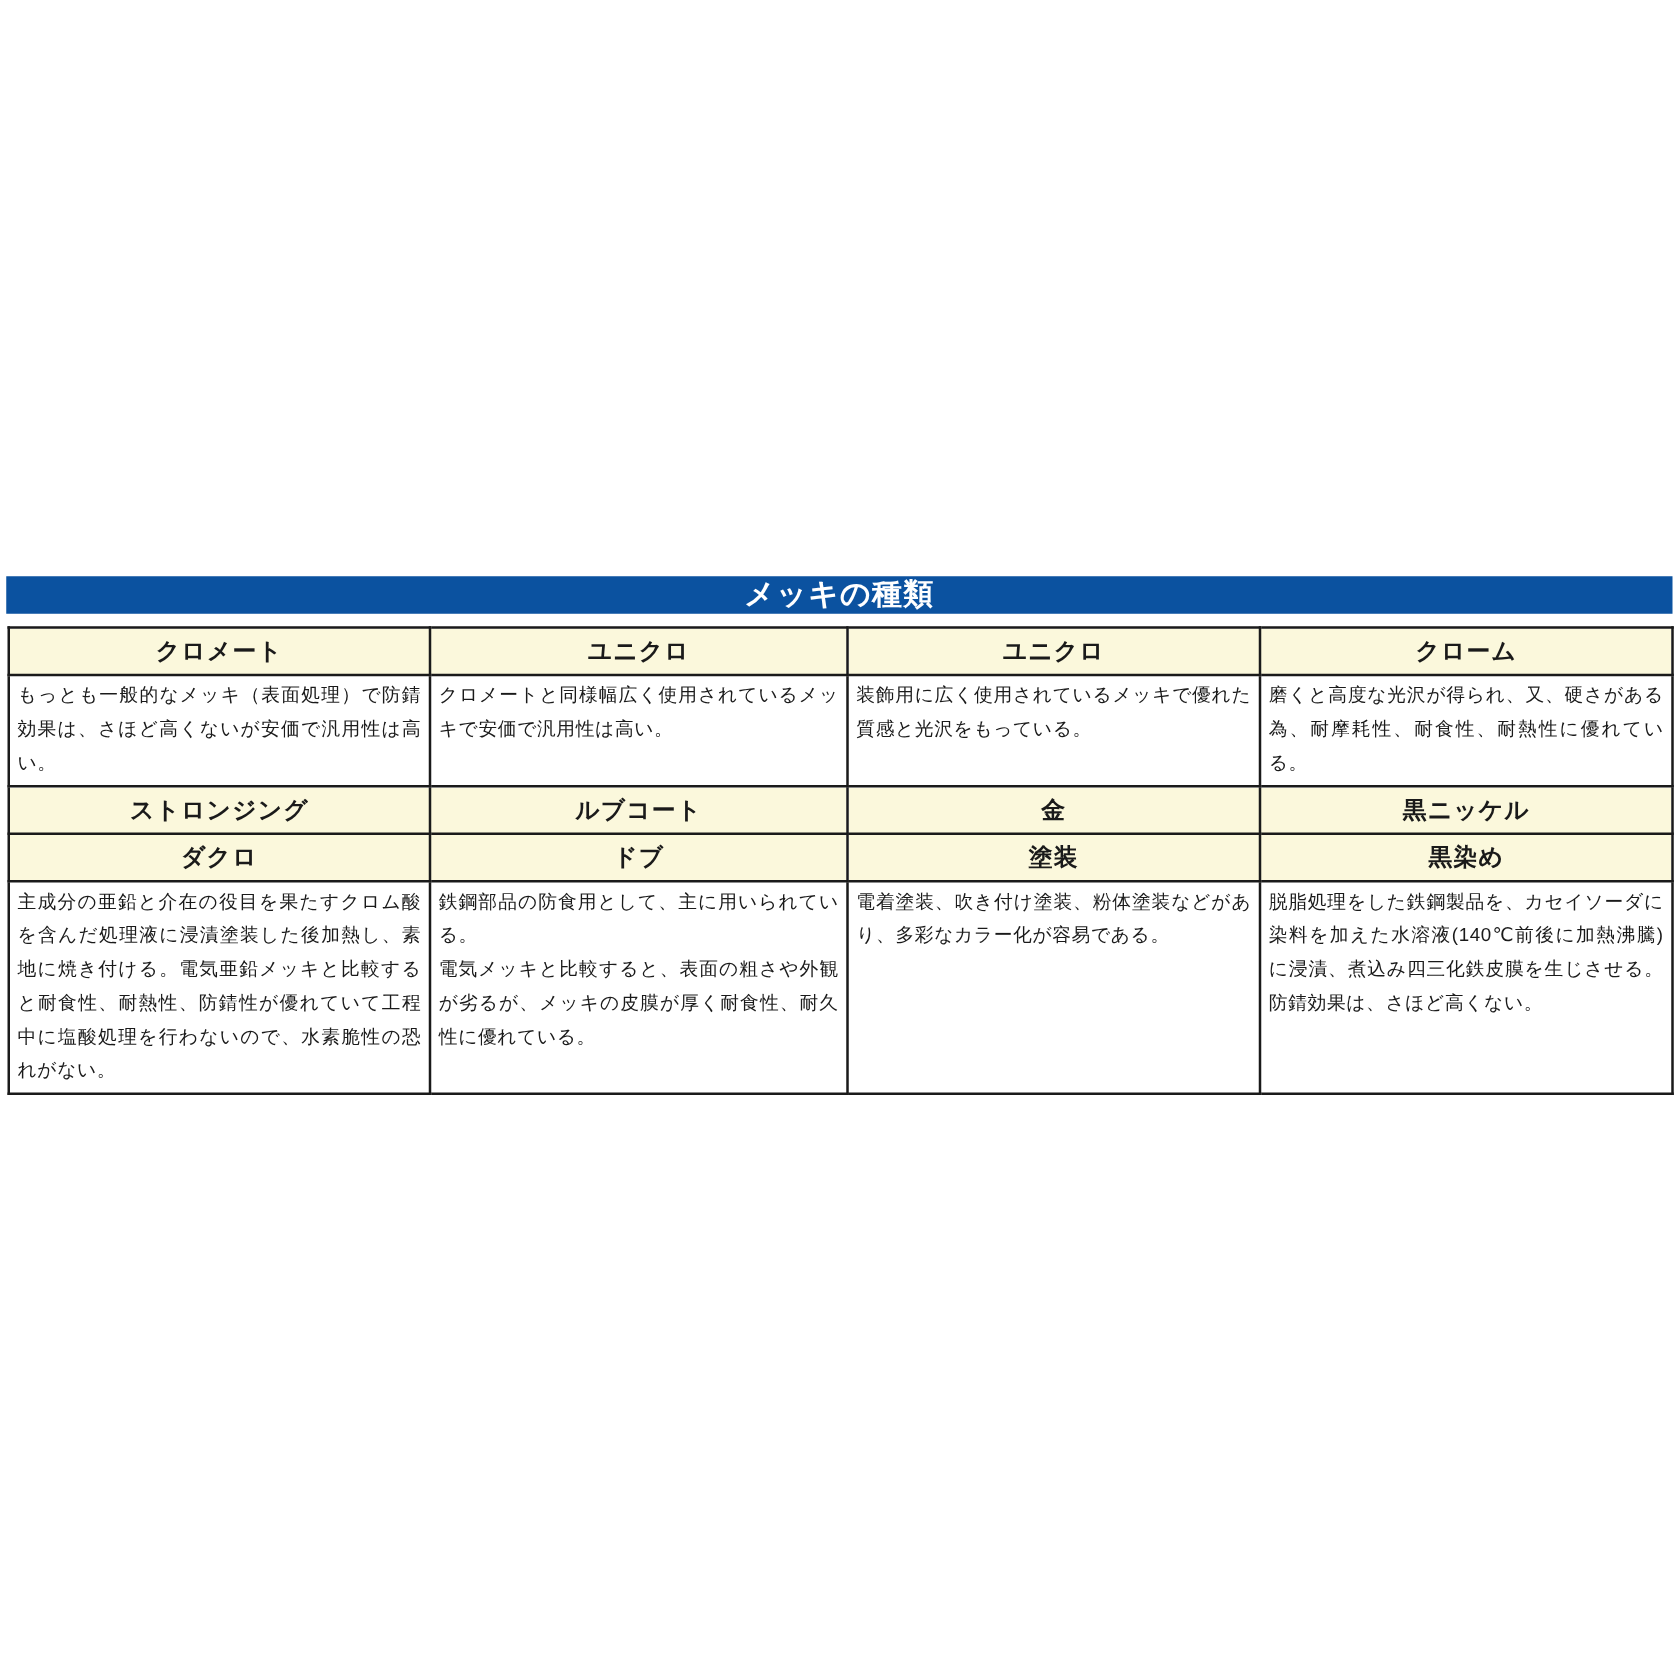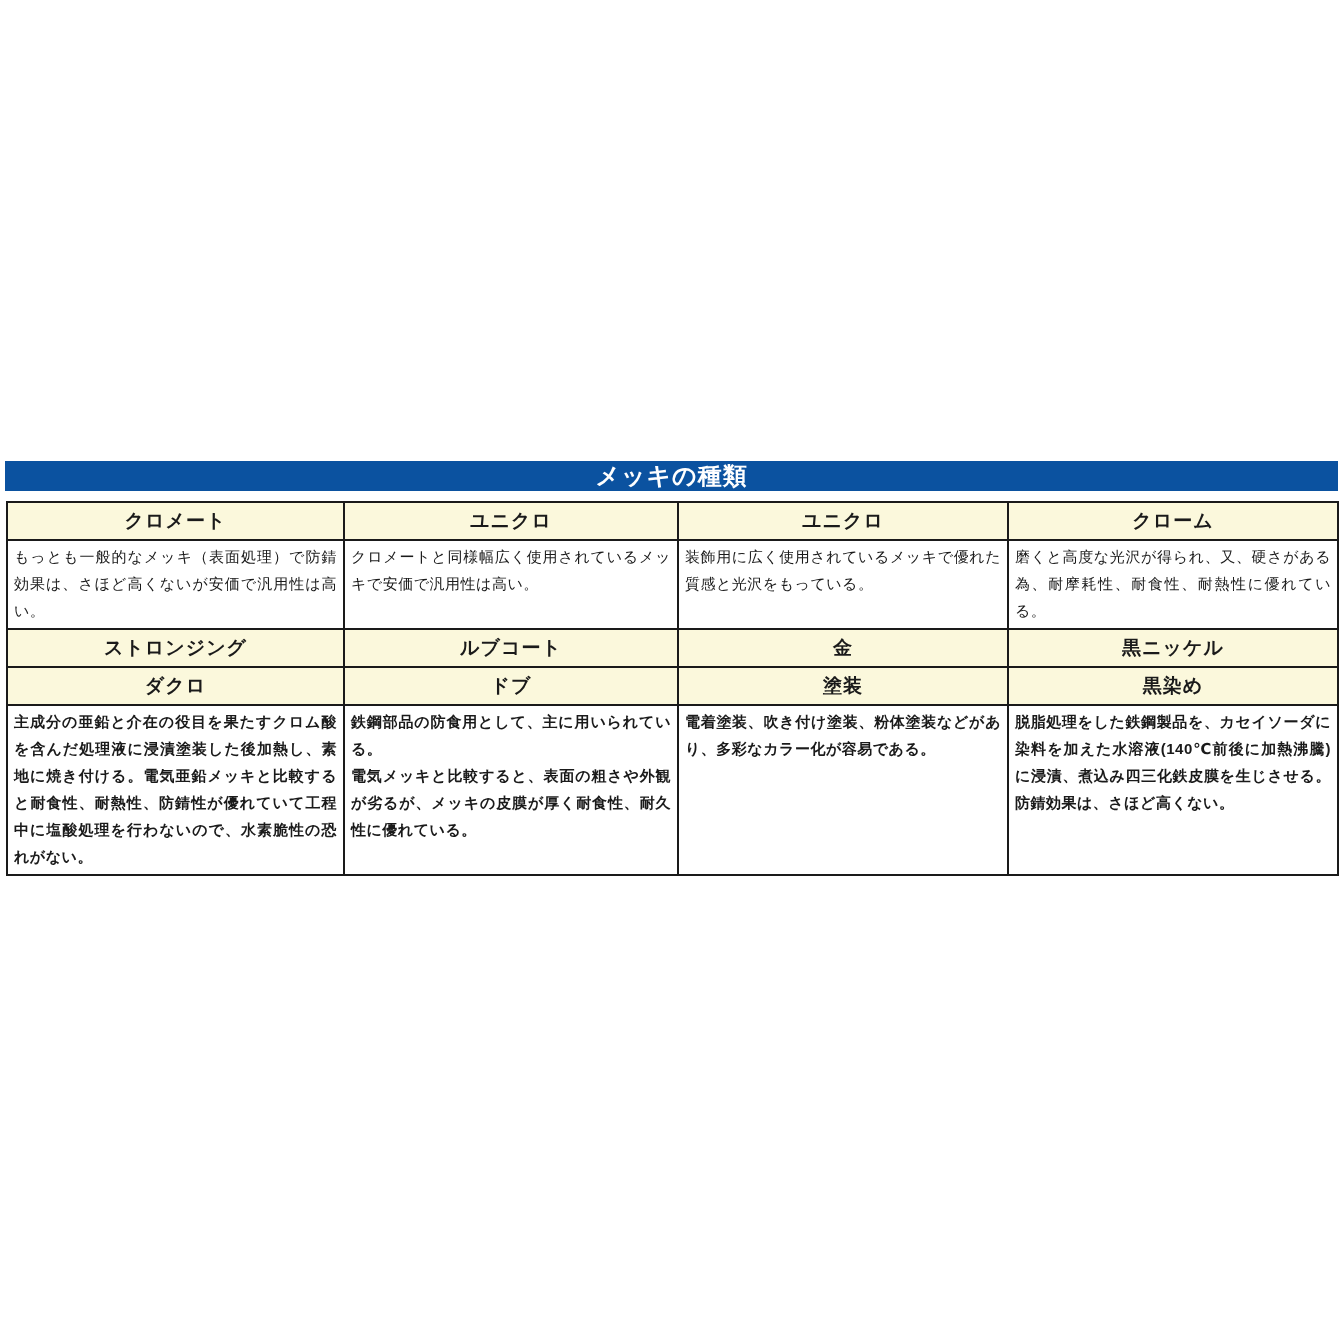--- a/index.html
+++ b/index.html
@@ -57,21 +57,21 @@
     vertical-align: top;
     font-size: 15px;
     line-height: 27px;
     letter-spacing: 0.5px;
     padding: 2px 6px 4px 6px;
     text-align: justify;
     white-space: pre-line;
   }
   tr.desc-row-1 { height: 64px; padding-left: 20px; }
   tr.desc-row-2 { height: 84px; }
-  tr.desc-row-3 { height: 137px; font-weight: bold; }
+  tr.desc-row-3 { height: 137px; }
 </style>
 </head>
 <body>
 
 <div class="page">
 
   <div class="title-bar">
     <span>メッキの種類</span>
   </div>
 

